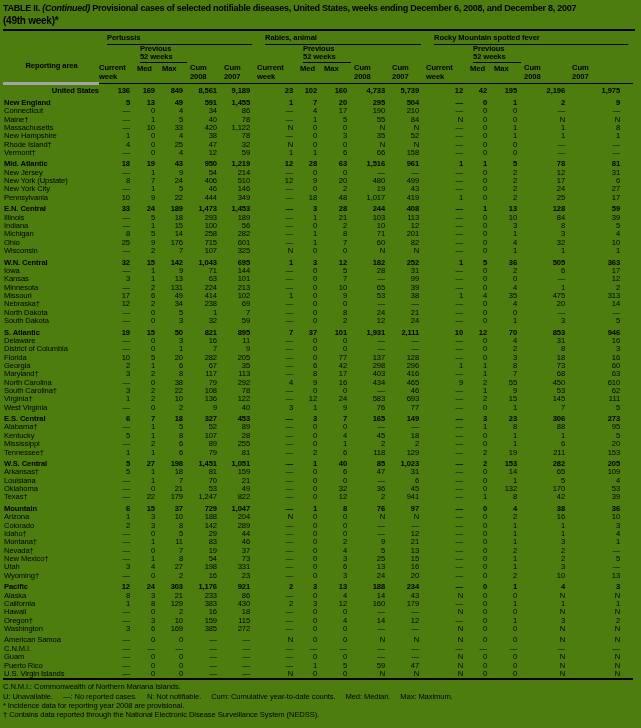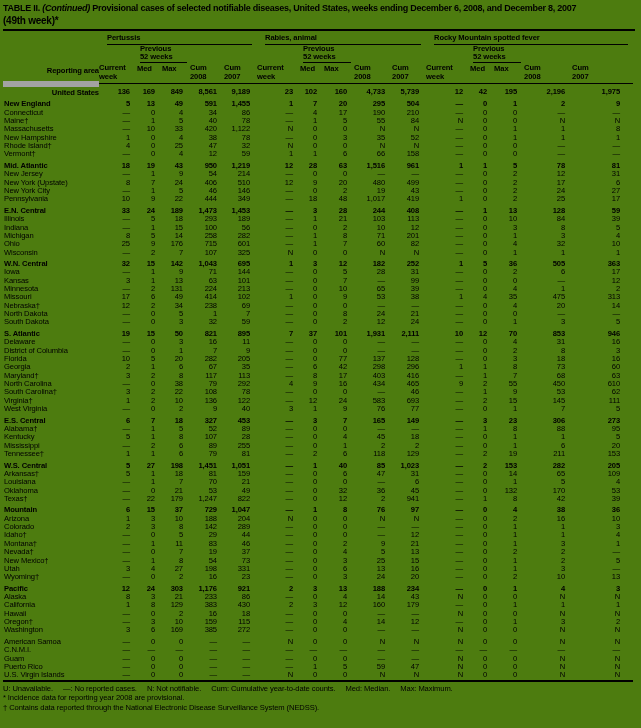--- a/index.html
+++ b/index.html
@@ -14,21 +14,21 @@
     line-height:11.5px; white-space:nowrap;
   }
   .title .it { font-style:italic; }
   .title-line2 { font-size:10px; font-weight:bold; letter-spacing:-0.25px; line-height:11px; }
   .rule-thick { border-top:2.5px solid #000; margin-top:3px; }
 
   table { border-collapse:collapse; table-layout:fixed; width:630px; margin-top:1px; }
   th, td { padding:0; font-size:7.6px; letter-spacing:-0.1px; white-space:nowrap; overflow:hidden; }
 
   thead th { font-weight:bold; vertical-align:bottom; line-height:8.6px; text-align:left; }
-  th.ra { text-align:right; border-bottom:6px solid #a3a3a3; padding-bottom:5px; padding-left:1px; }
+  th.ra { text-align:center; border-bottom:3px solid #a3a3a3; padding-bottom:12px; padding-left:1px; }
   th.group { padding-top:2px; }
   .gline { border-bottom:1px solid #000; padding-bottom:1.5px; margin:0 5px 0 8px; }
   th.prev { vertical-align:bottom; }
   .pline { border-bottom:1px solid #000; padding-bottom:0.5px; margin:0 3px; }
   th.cw, th.cum { border-bottom:1px solid #000; padding-bottom:2px; }
   th.mm { border-bottom:1px solid #000; padding-bottom:10px; height:10px; }
 
   tbody td { text-align:right; line-height:8.35px; padding-right:7px; }
   tbody td.area { text-align:left; padding-right:0; padding-left:1px; }
   tbody td.last { padding-right:13px; }
@@ -1321,20 +1321,21 @@
           <td>0</td>
           <td>N</td>
           <td class="last">N</td>
         </tr>
       </tbody>
   </table>
 
   <div class="rule-bottom"></div>
 
   <div class="footnotes">
+    <div>C.N.M.I.: Commonwealth of Northern Mariana Islands.</div>
     <div class="leg">
       <span>U: Unavailable.</span><span>—: No reported cases.</span><span>N: Not notifiable.</span><span>Cum: Cumulative year-to-date counts.</span><span>Med: Median.</span><span>Max: Maximum.</span>
     </div>
     <div>* Incidence data for reporting year 2008 are provisional.</div>
     <div>† Contains data reported through the National Electronic Disease Surveillance System (NEDSS).</div>
   </div>
 
 </div>
 
 </body></html>

